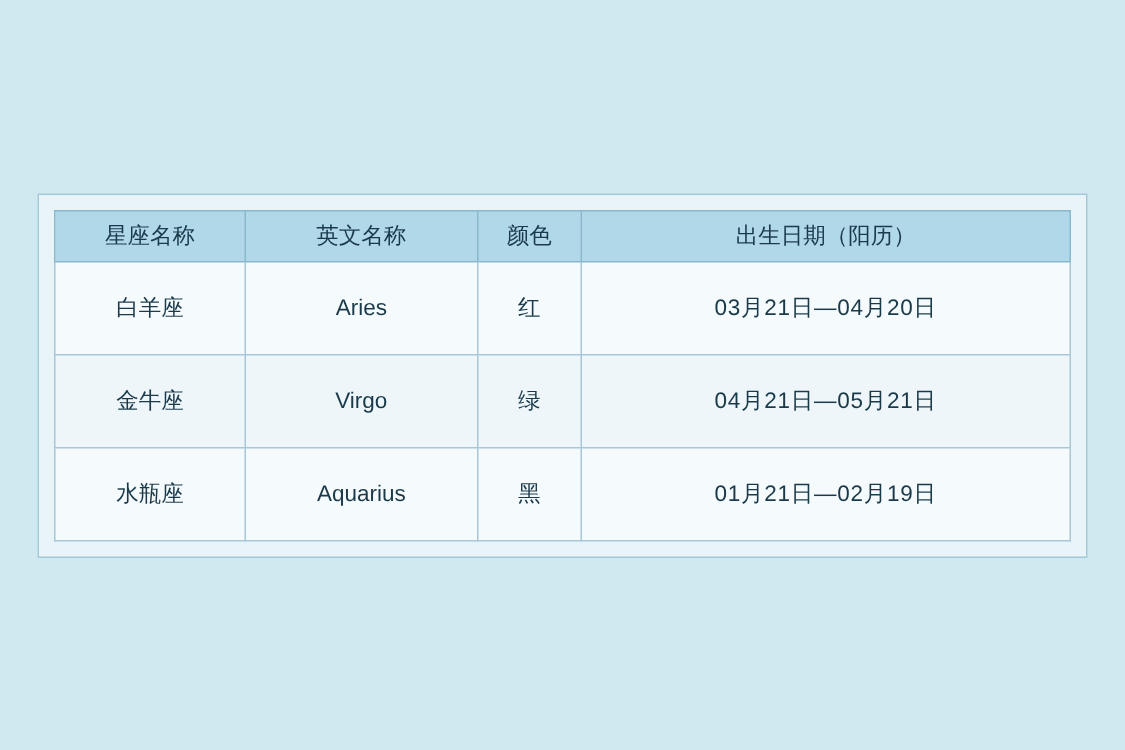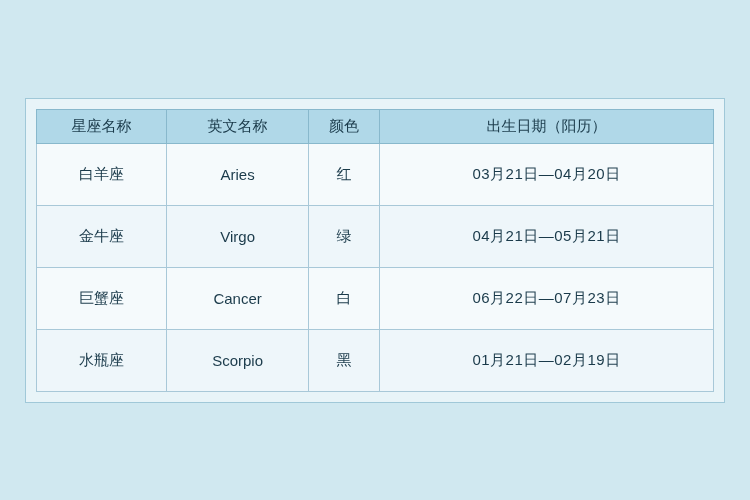--- a/index.html
+++ b/index.html
@@ -89,26 +89,20 @@
           <td>红</td>
           <td>03月21日—04月20日</td>
         </tr>
         <tr>
           <td>金牛座</td>
           <td>Virgo</td>
           <td>绿</td>
           <td>04月21日—05月21日</td>
         </tr>
         <tr>
-          <td>巨蟹座</td>
-          <td>Cancer</td>
-          <td>白</td>
-          <td>06月22日—07月23日</td>
-        </tr>
-        <tr>
           <td>水瓶座</td>
-          <td>Scorpio</td>
+          <td>Aquarius</td>
           <td>黑</td>
           <td>01月21日—02月19日</td>
         </tr>
       </tbody>
   </table>
 </div>
 
 </body></html>

